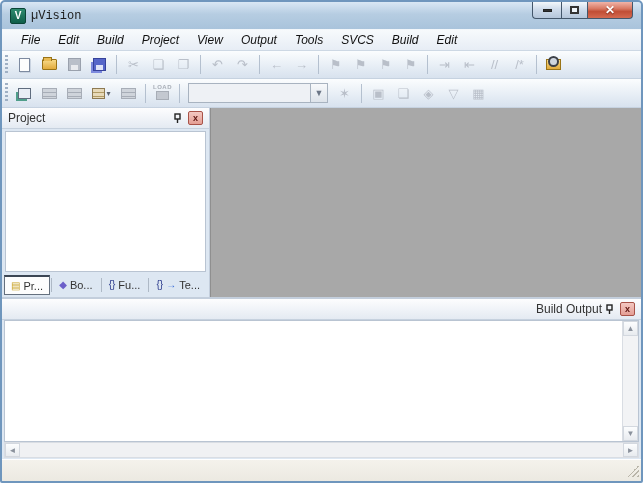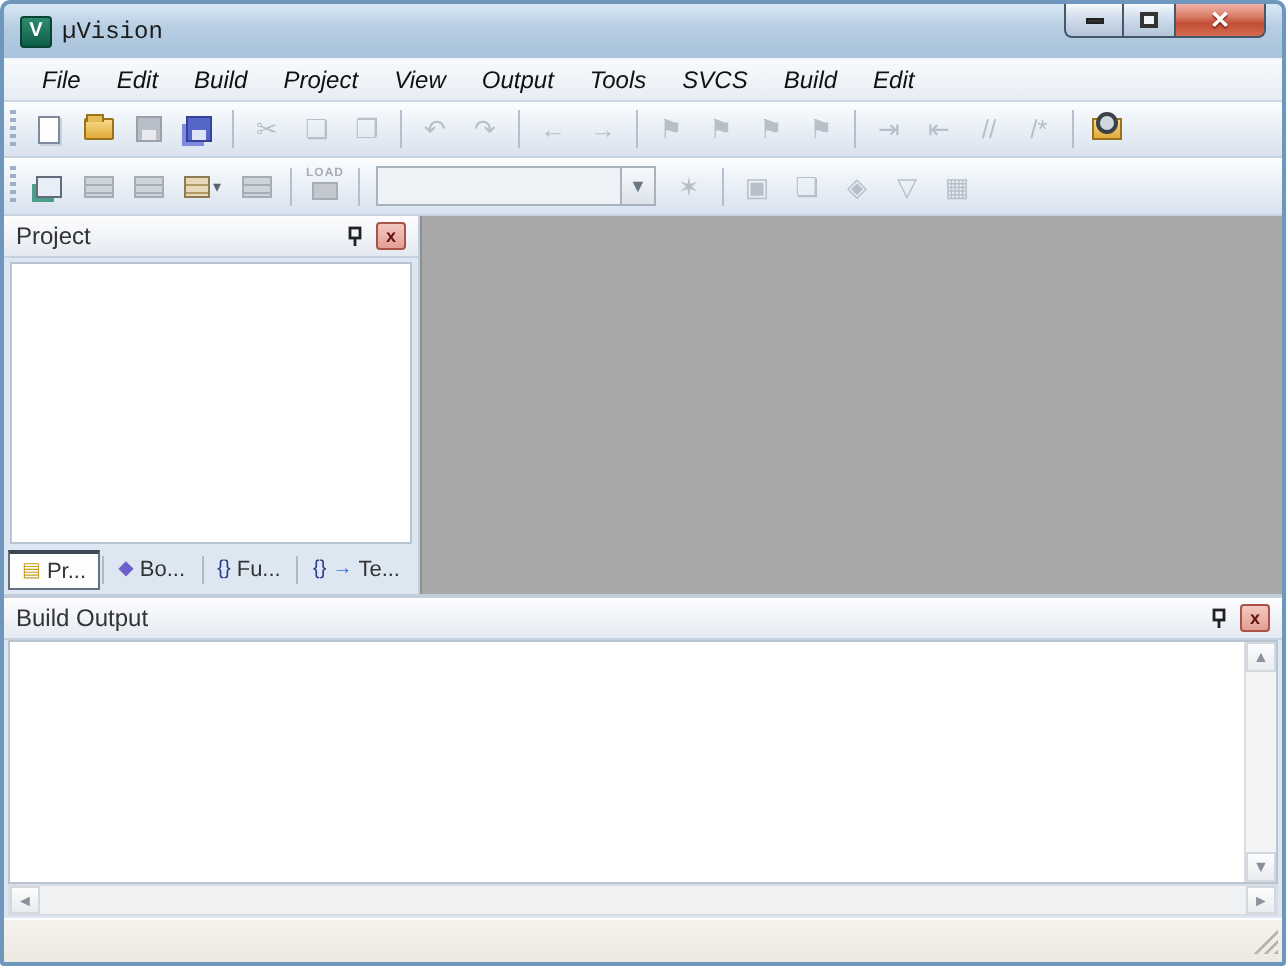--- a/index.html
+++ b/index.html
@@ -80,21 +80,21 @@
     color:#5d1410; font-size:9px; font-weight:bold; line-height:1;}
   .tree-area{ flex:1; margin:2px 3px; background:#fff; border:1px solid #b9c4d2; }
   .tabstrip{ height:23px; flex:0 0 23px; display:flex; align-items:stretch; background:#dde7f2; padding:1px 2px 2px 2px; font-size:11px; color:#333;}
   .tab{ display:flex; align-items:center; gap:3px; padding:0 6px; border:1px solid transparent; }
   .tab.active{ background:#fff; border:1px solid #5c6possibly; }
   .tab.active{ border:1px solid #65707e; border-top-width:2px; border-top-color:#3c4654; background:#fdfdfd;}
   .tab-sep{ width:1px; background:#aeb9c6; margin:3px 1px; }
   .tab .ticon{ font-size:10px; line-height:1; }
   .mdi{ flex:1; background:#a8a8a8; border-left:1px solid #8f8f8f; }
   
-  .build-output{ flex:0 0 162px; display:flex; flex-direction:column; background:#dde7f2; border-top:2px solid #c3cedc;}
+  .build-output{ flex:0 0 162px; display:flex; flex-direction:column; background:#dde7f2; border-top:2px solid #c3cedc;text-align:right;}
   .bo-body{ flex:1; display:flex; min-height:0; margin:0 2px; border:1px solid #b9c4d2;}
   .bo-text{ flex:1; background:#fff; }
   .vscroll{ width:16px; flex:0 0 16px; background:#f2f3f5; border-left:1px solid #d9dde3; display:flex; flex-direction:column; justify-content:space-between;}
   .scroll-btn{ height:15px; display:flex; align-items:center; justify-content:center; font-size:8px; color:#8a919c;
     background:linear-gradient(#fcfdfe,#e8ebef); border:1px solid #d3d8df;}
   .hscroll{ height:16px; flex:0 0 16px; margin:0 2px 1px 2px; background:#f0f1f3; border:1px solid #d9dde3;
     display:flex; align-items:center; justify-content:space-between;}
   .hscroll .scroll-btn{ width:15px; height:100%; }
   
   .statusbar{ flex:0 0 22px; background:linear-gradient(#f4f2ec,#ece9e1); border-top:1px solid #fff;

